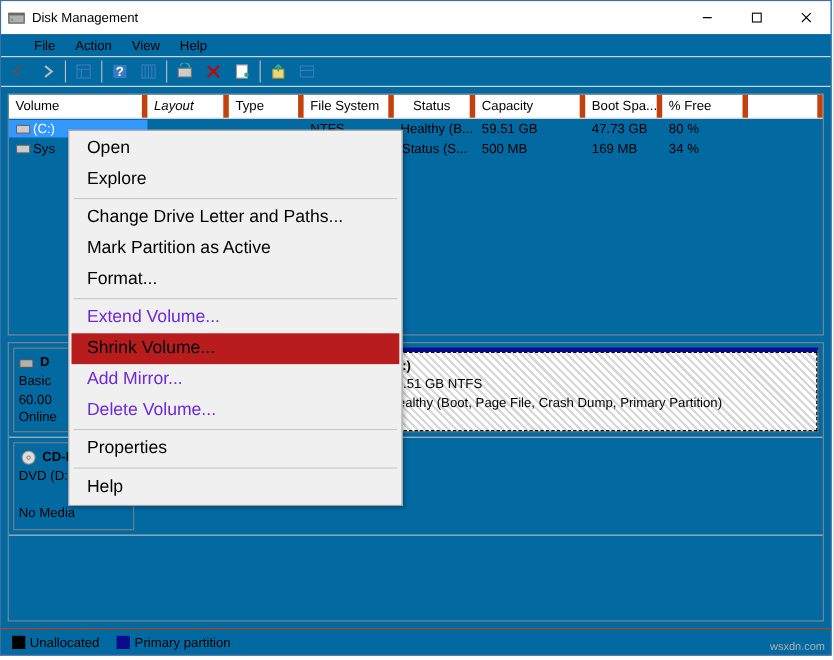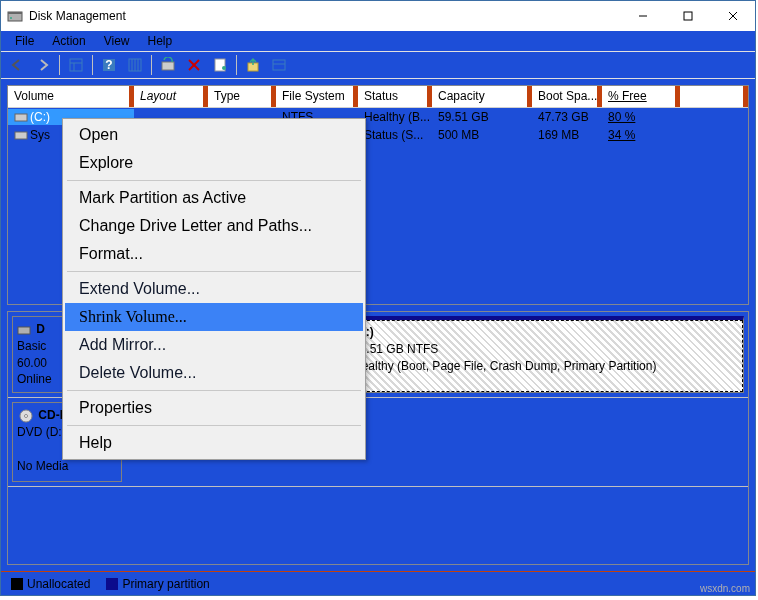--- a/index.html
+++ b/index.html
@@ -1,39 +1,39 @@
 <!DOCTYPE html>
 <html><head>
 <meta charset="utf-8">
 <style>
   * { box-sizing: border-box; margin: 0; padding: 0; font-family: "Segoe UI", Tahoma, sans-serif; font-size: 12px; }
   body { background: #fff; width: 758px; height: 600px; position: relative; overflow: hidden; }
-  .window { width: 756px; height: 596px; border: 1px solid #3b6ea5; background: #1d4ed8; display: flex; flex-direction: column; }
+  .window { width: 756px; height: 596px; border: 1px solid #3b6ea5; background: #0369a1; display: flex; flex-direction: column; }
   
   .titlebar { height: 30px; display: flex; align-items: center; padding-left: 6px; background: #fff; }
   .titlebar .icon { width: 16px; height: 16px; margin-right: 6px; display: inline-flex; align-items: center; justify-content: center; }
   .titlebar .title { flex: 1; font-size: 12px; }
   .winbtns { display: flex; height: 30px; }
   .winbtn { width: 45px; height: 30px; display: flex; align-items: center; justify-content: center; }
   .winbtn svg { width: 10px; height: 10px; }
   
-  .menubar { height: 20px; display: flex; align-items: center; padding-left: 6px; gap: 2px; }
+  .menubar { height: 20px; display: flex; align-items: center; padding-left: 6px; gap: 2px; margin-left: 16px; }
   .menuitem { padding: 2px 8px; font-size: 12px; }
   
   .toolbar { height: 28px; border-top: 1px solid #e0e0e0; border-bottom: 1px solid #e0e0e0; display: flex; align-items: center; padding: 0 4px; gap: 2px; }
   .tbtn { width: 24px; height: 24px; display: flex; align-items: center; justify-content: center; border: 1px solid transparent; }
   .tsep { width: 1px; height: 20px; background: #c0c0c0; margin: 0 2px; }
   
   .main { flex: 1; display: flex; flex-direction: column; padding: 0; }
   
   .vol-panel { border: 1px solid #828790; margin: 6px; height: 220px; overflow: auto; position: relative; }
   .vol-header { display: flex; background: #fff; border-bottom: 1px solid #d0d0d0; height: 22px; }
   .vh { border-right: 5px solid #c2410c; padding: 3px 6px; font-size: 12px; white-space: nowrap; overflow: hidden; }
   .vh0 { width: 126px; } .vh1 { width: 74px; font-style: italic; } .vh2 { width: 68px; } .vh3 { width: 82px; }
-  .vh4 { width: 74px; } .vh5 { width: 100px; } .vh6 { width: 70px; } .vh7 { width: 78px; text-decoration: underline; } .vh8 { flex:1; }
+  .vh4 { width: 74px; text-align: center; } .vh5 { width: 100px; } .vh6 { width: 70px; } .vh7 { width: 78px; } .vh8 { flex:1; }
   .vol-row { display: flex; height: 18px; align-items: center; }
   .vc { padding: 1px 6px; font-size: 12px; white-space: nowrap; overflow: hidden; }
   .rowicon { width: 14px; height: 14px; display: inline-block; margin-right: 2px; vertical-align: middle; }
   .rowicon svg { width: 14px; height: 14px; }
   .row-sel .vc:first-child { background: #3399ff; color: #fff; }
   
   .disk-panel { border: 1px solid #828790; margin: 0 6px 6px 6px; flex: 1; overflow: auto; }
   .disk-row { display: flex; border-bottom: 1px solid #c0c0c0; }
   .disk-label { width: 110px; border: 1px solid #808080; margin: 4px; padding: 4px; font-size: 12px; line-height: 1.4; }
   .disk-label .dtitle { font-weight: bold; }
@@ -43,22 +43,22 @@
   .part-blue { border-top-color: #0b0b8c; }
   .part-sel { border-top-color: #0b0b8c; background: repeating-linear-gradient(45deg, #fff, #fff 3px, #d8d8d8 3px, #d8d8d8 5px); border-width: 1px; border-top-width: 4px; }
   .part-sel::before { content:""; position:absolute; inset:0; border: 1px dashed #000; pointer-events:none; }
   
   .legend { height: 24px; border-top: 1px solid #c2410c; display: flex; align-items: center; padding: 0 10px; gap: 16px; font-size: 12px; }
   .legend .sw { width: 12px; height: 12px; display: inline-block; margin-right: 4px; vertical-align: middle; }
   .sw-black { background: #000; } .sw-blue { background: #0b0b8c; }
   
   .ctxmenu { position: absolute; left: 62px; top: 118px; width: 304px; background: #f0f0f0; border: 1px solid #a0a0a0; box-shadow: 2px 2px 4px rgba(0,0,0,0.25); padding: 2px; z-index: 100; }
   .ctxitem { padding: 5px 20px 5px 14px; font-size: 16px; color: #000; }
-  .ctxitem.disabled { color: #0f172a; }
-  .ctxitem.highlight { background: #3b82f6; font-family: Liberation Serif, serif; }
+  .ctxitem.disabled { color: #6d28d9; }
+  .ctxitem.highlight { background: #b91c1c; }
   .ctxsep { height: 1px; background: #c8c8c8; margin: 3px 2px; }
   
   .wm { position: absolute; right: 8px; bottom: 6px; color: #b0b0b0; font-size: 10px; margin-top: 26px; }
   
   .dvdicon { width: 18px; height: 14px; display: inline-block; vertical-align: middle; }
 </style>
 </head>
 <body>
 
 <div class="window">
@@ -249,22 +249,22 @@
       <span><span class="sw sw-blue"></span><span>Primary partition</span></span>
     </div>
 
   </div>
 </div>
 
 <div class="ctxmenu">
   <div class="ctxitem">Open</div>
   <div class="ctxitem">Explore</div>
   <div class="ctxsep"></div>
+  <div class="ctxitem">Change Drive Letter and Paths...</div>
   <div class="ctxitem">Mark Partition as Active</div>
-  <div class="ctxitem">Change Drive Letter and Paths...</div>
   <div class="ctxitem">Format...</div>
   <div class="ctxsep"></div>
   <div class="ctxitem disabled">Extend Volume...</div>
   <div class="ctxitem highlight">Shrink Volume...</div>
   <div class="ctxitem disabled">Add Mirror...</div>
   <div class="ctxitem disabled">Delete Volume...</div>
   <div class="ctxsep"></div>
   <div class="ctxitem">Properties</div>
   <div class="ctxsep"></div>
   <div class="ctxitem">Help</div>

